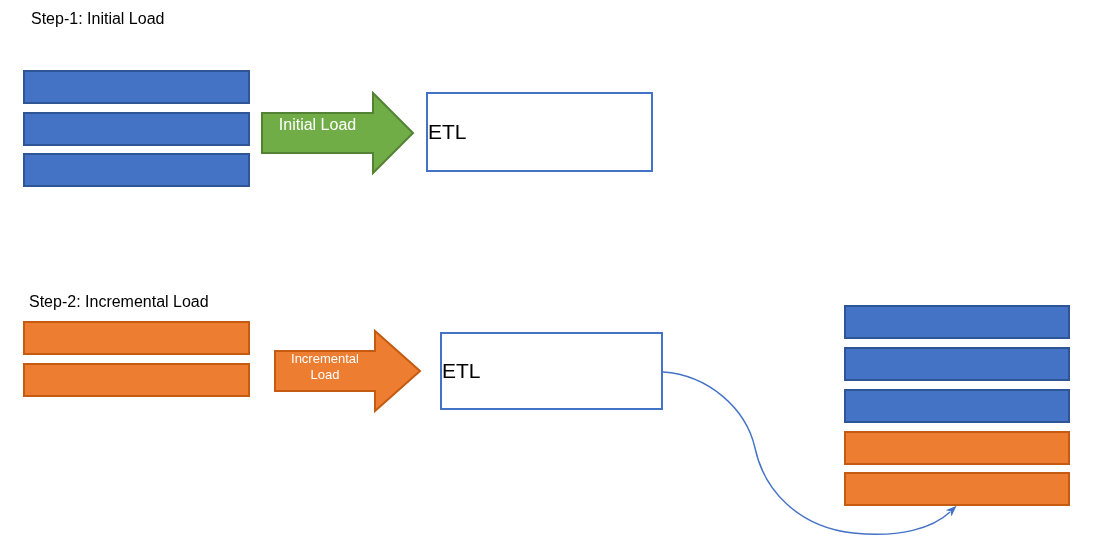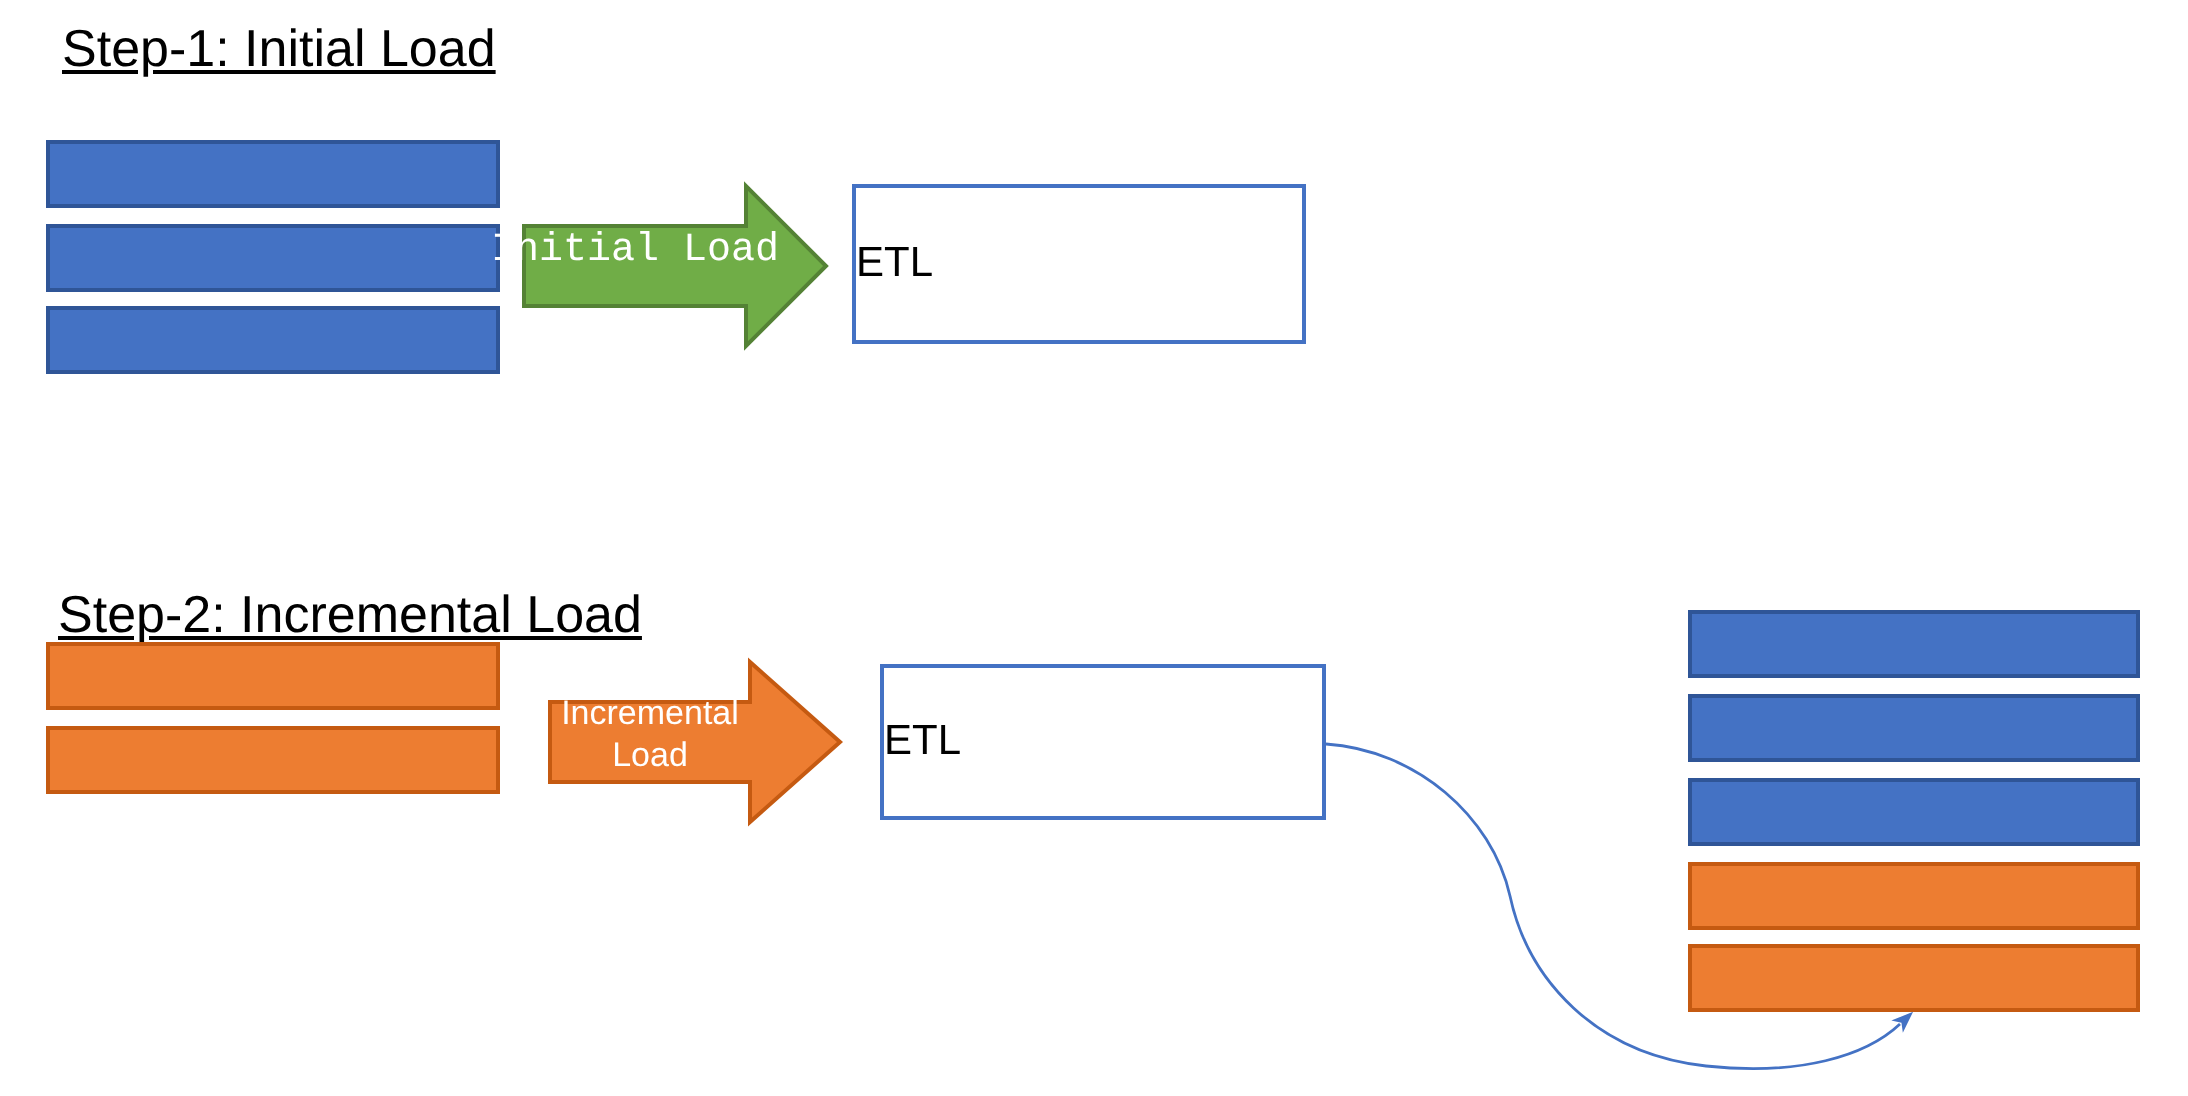--- a/index.html
+++ b/index.html
@@ -9,25 +9,24 @@
   }
   .canvas {
     position: relative;
     width: 1094px;
     height: 548px;
     background: var(--background, #FFFFFF);
     overflow: hidden;
   }
   .section-title {
     position: absolute;
-    font-size: 26px;
+    font-size: 16px;
     line-height: 1.2;
     color: var(--title-text, #000000);
     white-space: nowrap;
-    text-decoration: underline;
   }
   .bar {
     position: absolute;
     width: 227px;
     height: 34px;
     box-sizing: border-box;
     border: 2px solid;
   }
   .bar.blue {
     background: var(--blue-fill);
@@ -68,27 +67,26 @@
   .arrow-label {
     position: absolute;
     display: flex;
     align-items: center;
     justify-content: center;
     text-align: center;
     color: var(--arrow-label-text, #FFFFFF);
   }
   .arrow-label.step1 {
     left: 262px; top: 113px; width: 111px; height: 24px;
-    font-size: 20px;
+    font-size: 16px;
     white-space: nowrap;
-    font-family: Liberation Mono, monospace;
   }
   .arrow-label.step2 {
     left: 275px; top: 351px; width: 100px; height: 32px;
-    font-size: 17px;
+    font-size: 13px;
     line-height: 1.25;
   }
   .connector-path {
     fill: none;
     stroke: var(--connector);
     stroke-width: 1.4;
   }
   .connector-head {
     fill: var(--connector);
   }

